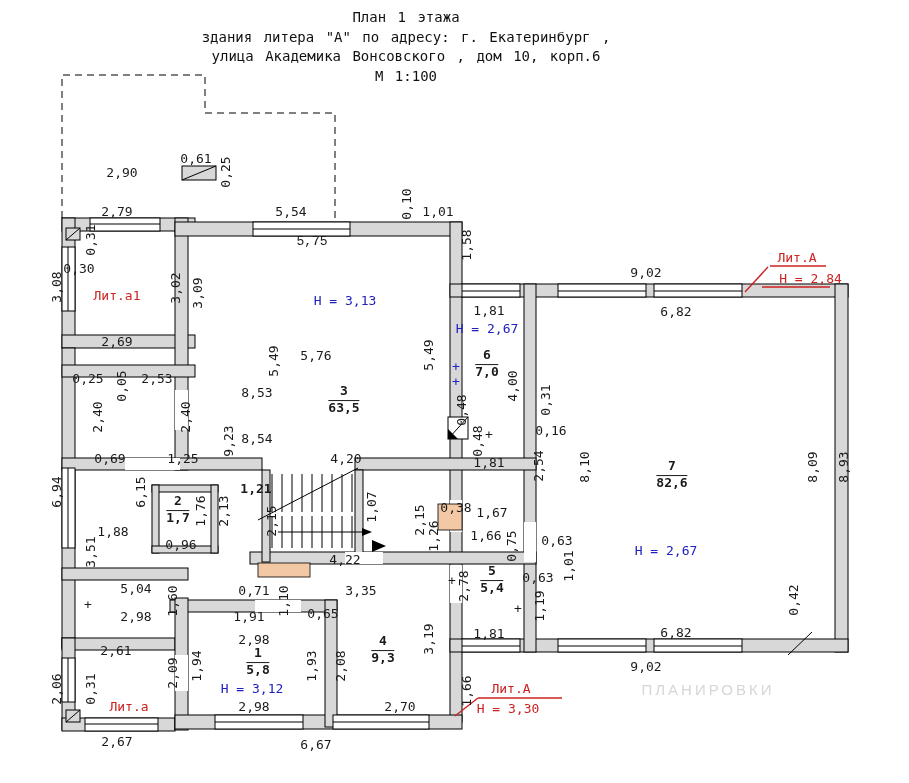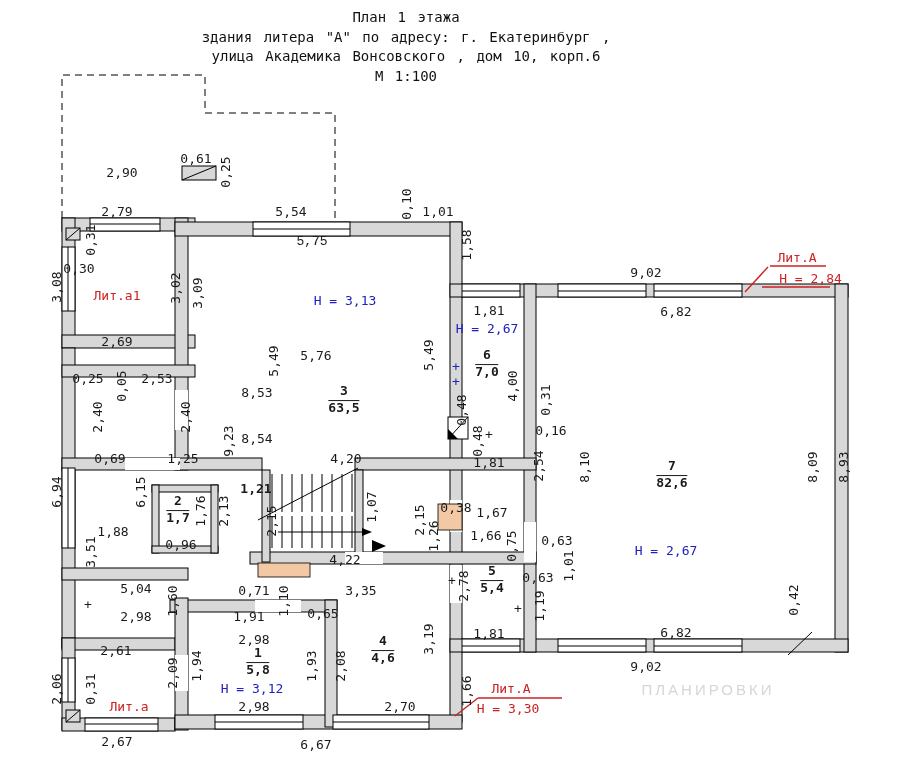--- a/index.html
+++ b/index.html
@@ -266,17 +266,17 @@
       <div class="lbl" style="left: 88px; top: 604px;">+</div>
       <div class="lbl" style="left: 452px; top: 580px;">+</div>
       <div class="lbl" style="left: 518px; top: 608px;">+</div>
       <div class="lbl" style="left: 489px; top: 434px;">+</div>
       <div class="room" style="left: 344px; top: 400px;"><span class="num">3</span><span class="area">63,5</span></div>
       <div class="room" style="left: 487px; top: 364px;"><span class="num">6</span><span class="area">7,0</span></div>
       <div class="room" style="left: 672px; top: 475px;"><span class="num">7</span><span class="area">82,6</span></div>
       <div class="room" style="left: 178px; top: 510px;"><span class="num">2</span><span class="area">1,7</span></div>
       <div class="room" style="left: 492px; top: 580px;"><span class="num">5</span><span class="area">5,4</span></div>
       <div class="room" style="left: 258px; top: 662px;"><span class="num">1</span><span class="area">5,8</span></div>
-      <div class="room" style="left: 383px; top: 650px;"><span class="num">4</span><span class="area">4,6</span></div>
+      <div class="room" style="left: 383px; top: 650px;"><span class="num">4</span><span class="area">9,3</span></div>
     </div>
 
   <div id="watermark">ПЛАНИРОВКИ</div>
 </div>
 
 </body></html>

